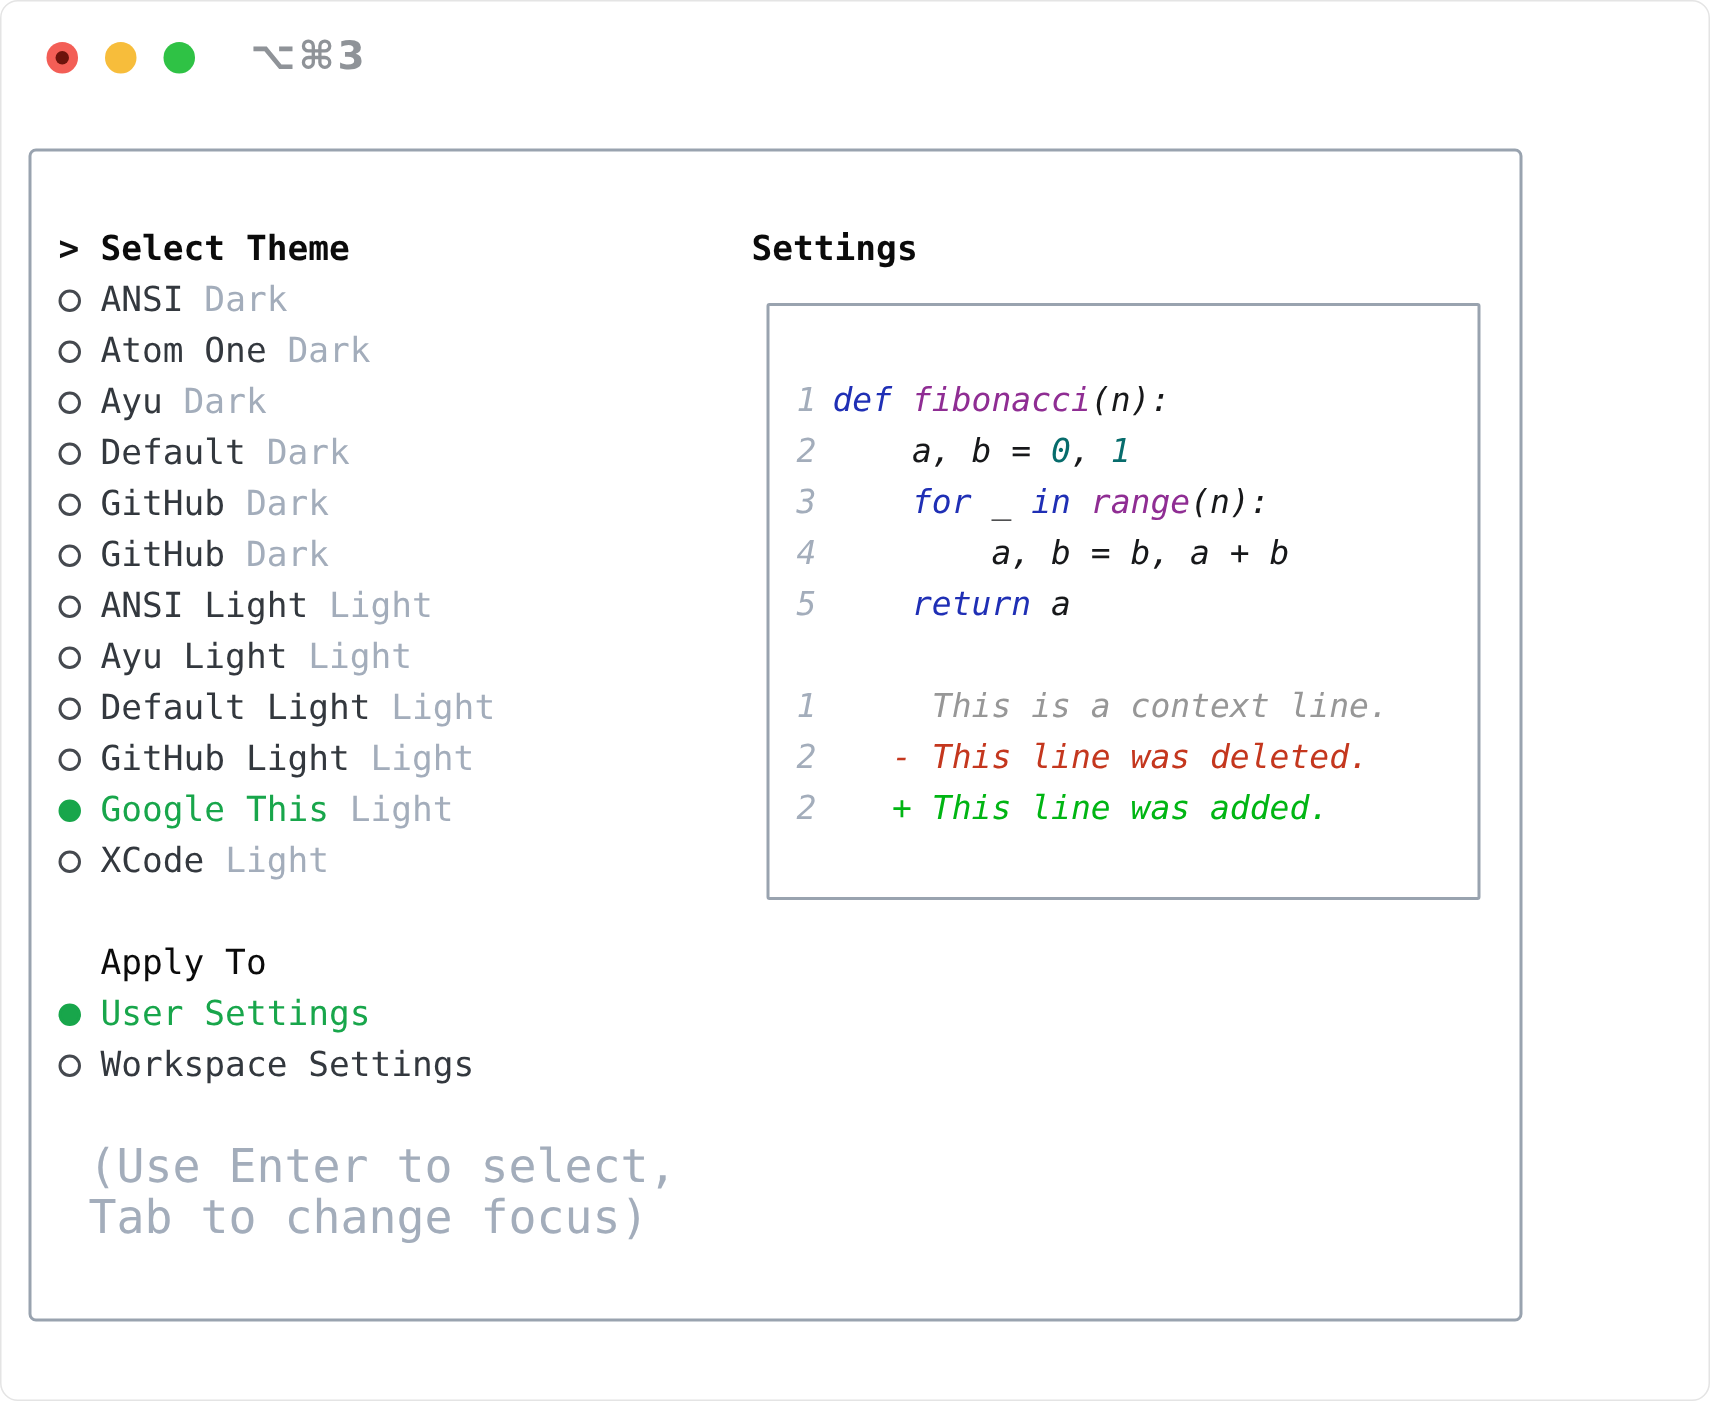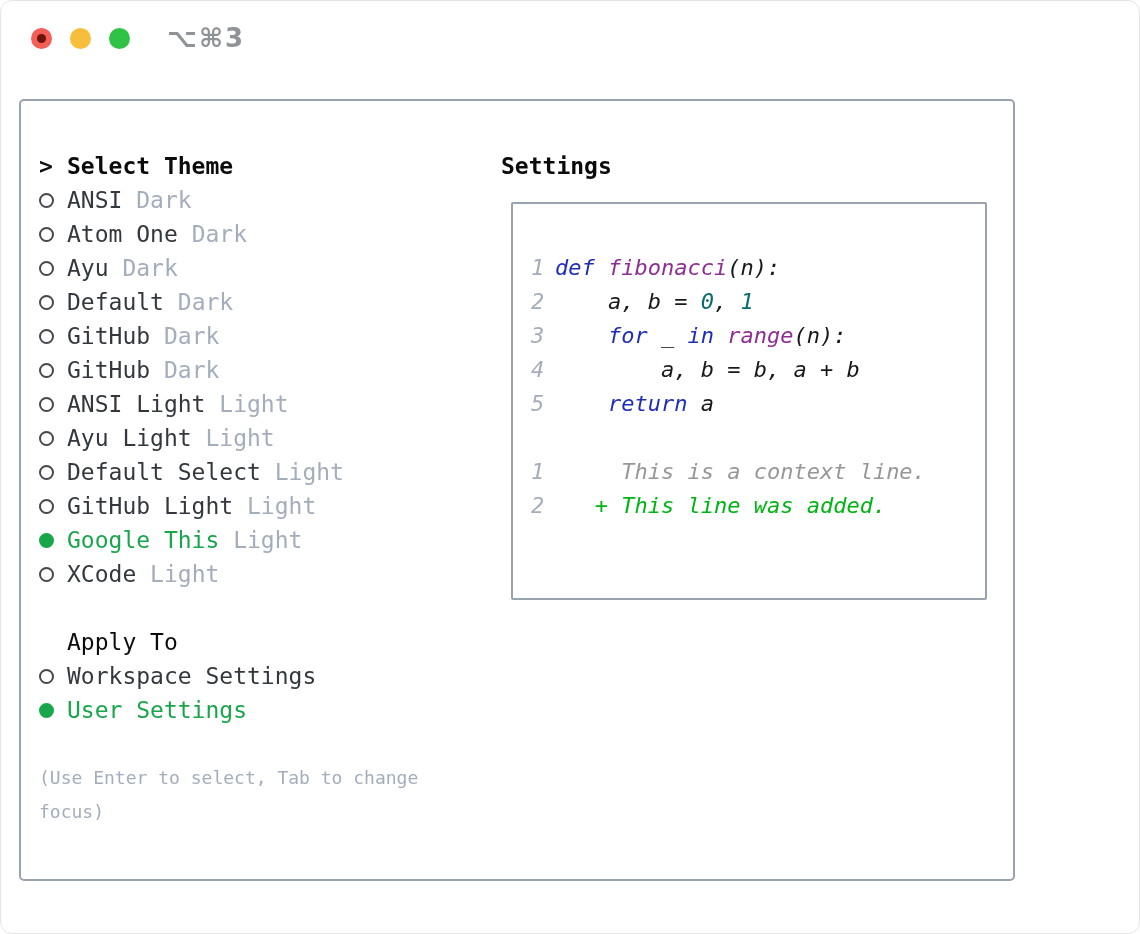--- a/index.html
+++ b/index.html
@@ -52,21 +52,21 @@
     border-radius:50%;flex:none;
   }
   .radio.sel{background:var(--accent-green);border-color:var(--accent-green);}
   .hdr{font-weight:bold;color:#0b0b0b;}
   .subhdr{color:#0b0b0b;}
   .theme-name{color:var(--name-color);}
   .theme-name.sel{color:var(--accent-green);}
   .tag{color:var(--muted);}
   .spacer{height:34px;}
   .help{
-    color:var(--muted);width:402px;font-size:18px;line-height:34px;
+    color:var(--muted);width:402px;font-size:31px;line-height:34px;margin-left:20px;
   }
   
   .preview-label{
     position:absolute;left:480px;top:48px;font-size:23px;line-height:34px;
     font-weight:bold;color:#0b0b0b;
   }
   .preview-box{
     position:absolute;left:490px;top:101px;width:476px;height:398px;
     border:2px solid var(--panel-border);border-radius:2px;background:#fff;
     padding:47px 0 0 18px;overflow:hidden;font-style:italic;
@@ -103,50 +103,51 @@
 
       <div id="theme-list">
           <div class="row"><span class="icon-cell"><span class="radio"></span></span><span class="theme-name">ANSI</span><span class="tag"> Dark</span></div>
           <div class="row"><span class="icon-cell"><span class="radio"></span></span><span class="theme-name">Atom One</span><span class="tag"> Dark</span></div>
           <div class="row"><span class="icon-cell"><span class="radio"></span></span><span class="theme-name">Ayu</span><span class="tag"> Dark</span></div>
           <div class="row"><span class="icon-cell"><span class="radio"></span></span><span class="theme-name">Default</span><span class="tag"> Dark</span></div>
           <div class="row"><span class="icon-cell"><span class="radio"></span></span><span class="theme-name">GitHub</span><span class="tag"> Dark</span></div>
           <div class="row"><span class="icon-cell"><span class="radio"></span></span><span class="theme-name">GitHub</span><span class="tag"> Dark</span></div>
           <div class="row"><span class="icon-cell"><span class="radio"></span></span><span class="theme-name">ANSI Light</span><span class="tag"> Light</span></div>
           <div class="row"><span class="icon-cell"><span class="radio"></span></span><span class="theme-name">Ayu Light</span><span class="tag"> Light</span></div>
-          <div class="row"><span class="icon-cell"><span class="radio"></span></span><span class="theme-name">Default Select</span><span class="tag"> Light</span></div>
+          <div class="row"><span class="icon-cell"><span class="radio"></span></span><span class="theme-name">Default Light</span><span class="tag"> Light</span></div>
           <div class="row"><span class="icon-cell"><span class="radio"></span></span><span class="theme-name">GitHub Light</span><span class="tag"> Light</span></div>
           <div class="row"><span class="icon-cell"><span class="radio sel"></span></span><span class="theme-name sel">Google This</span><span class="tag"> Light</span></div>
           <div class="row"><span class="icon-cell"><span class="radio"></span></span><span class="theme-name">XCode</span><span class="tag"> Light</span></div>
         </div>
 
       <div class="spacer"></div>
 
       <div class="row">
         <span class="icon-cell"></span>
         <span class="subhdr">Apply To</span>
       </div>
 
       <div id="apply-list">
+          <div class="row"><span class="icon-cell"><span class="radio sel"></span></span><span class="theme-name sel">User Settings</span></div>
           <div class="row"><span class="icon-cell"><span class="radio"></span></span><span class="theme-name">Workspace Settings</span></div>
-          <div class="row"><span class="icon-cell"><span class="radio sel"></span></span><span class="theme-name sel">User Settings</span></div>
         </div>
 
       <div class="spacer"></div>
 
       <div class="help">(Use Enter to select, Tab to change focus)</div>
     </div>
 
     <div class="preview-label">Settings</div>
 
     <div class="preview-box" id="preview-box">
         <div class="code-line"><span class="gutter">1</span><span class="tok-kw">def </span><span class="tok-fn">fibonacci</span><span class="tok-pln">(n):</span></div>
         <div class="code-line"><span class="gutter">2</span><span class="tok-pln">    a, b = </span><span class="tok-num">0</span><span class="tok-pln">, </span><span class="tok-num">1</span></div>
         <div class="code-line"><span class="gutter">3</span><span class="tok-pln">    </span><span class="tok-kw">for</span><span class="tok-pln"> _ </span><span class="tok-kw">in</span><span class="tok-pln"> </span><span class="tok-fn">range</span><span class="tok-pln">(n):</span></div>
         <div class="code-line"><span class="gutter">4</span><span class="tok-pln">        a, b = b, a + b</span></div>
         <div class="code-line"><span class="gutter">5</span><span class="tok-pln">    </span><span class="tok-kw">return</span><span class="tok-pln"> a</span></div>
         <div class="code-line"><span class="gutter"></span></div>
         <div class="code-line"><span class="gutter">1</span><span class="tok-ctx">     This is a context line.</span></div>
+        <div class="code-line"><span class="gutter">2</span><span class="tok-del">   - This line was deleted.</span></div>
         <div class="code-line"><span class="gutter">2</span><span class="tok-add">   + This line was added.</span></div>
       </div>
 
   </div>
 </div>
 
 </body></html>

